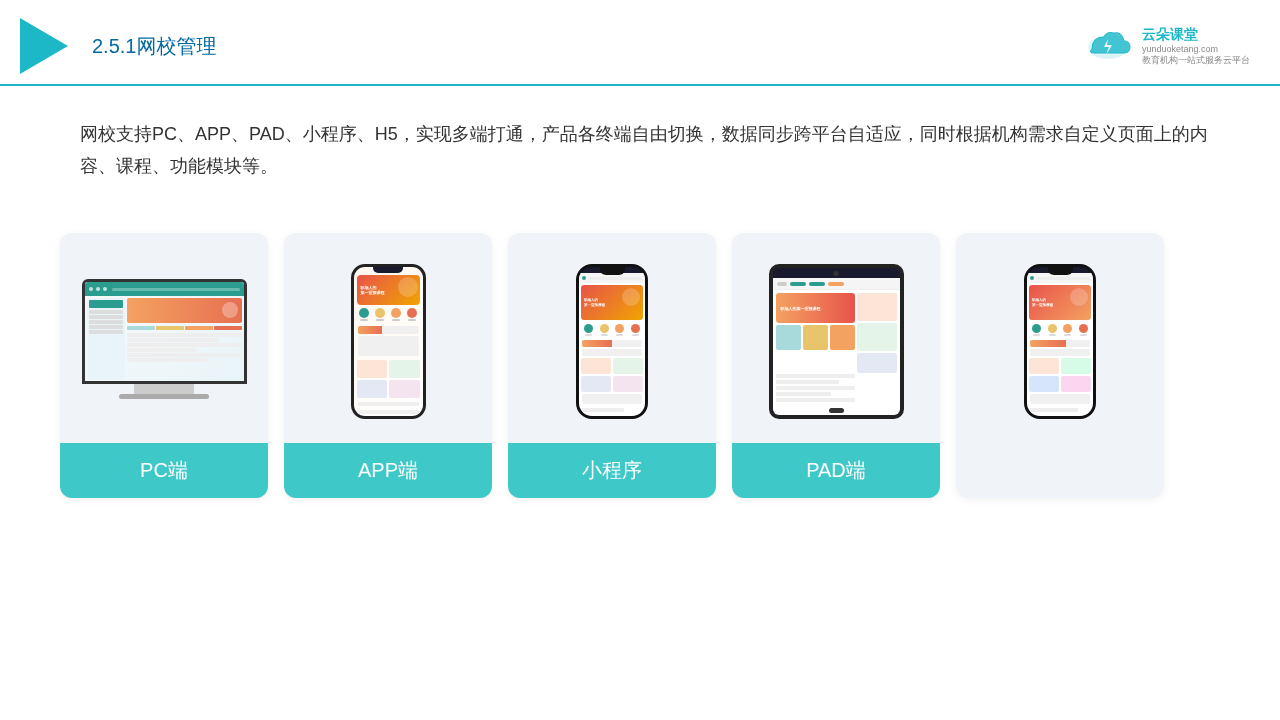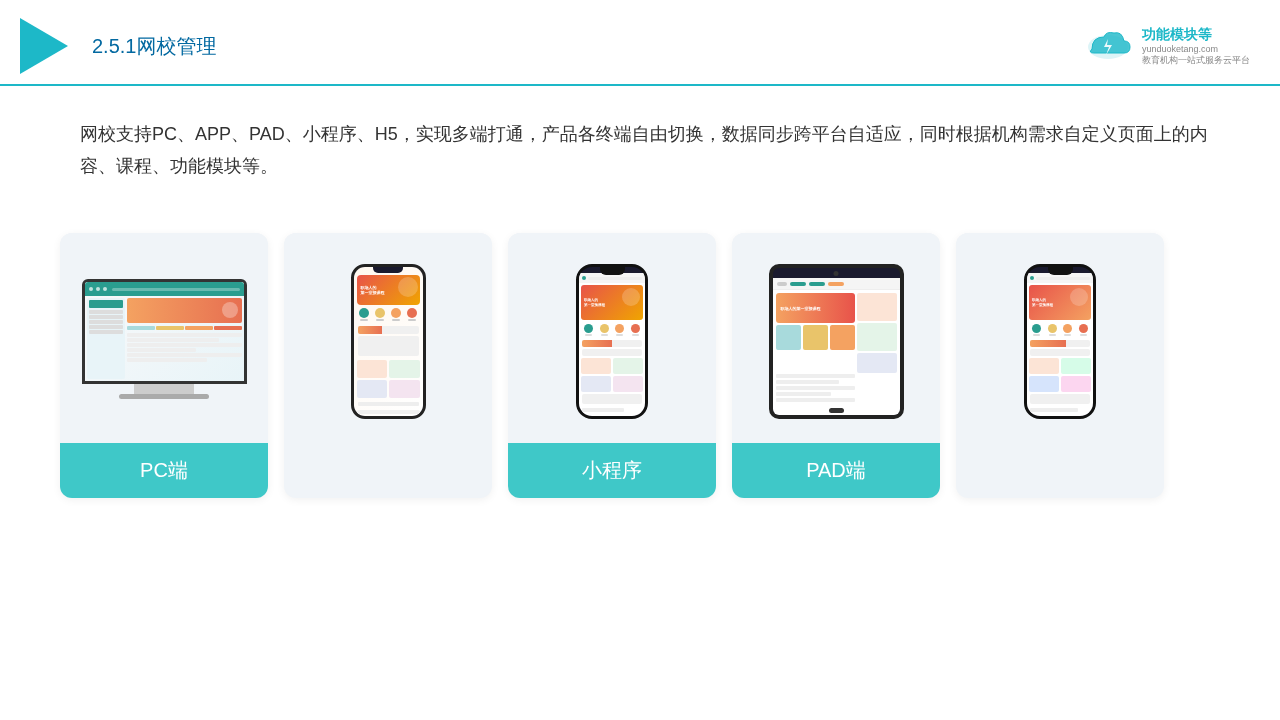--- a/index.html
+++ b/index.html
@@ -583,21 +583,21 @@
       <svg width="52" height="38" viewBox="0 0 52 38" xmlns="http://www.w3.org/2000/svg">
 
         <ellipse cx="26" cy="20" rx="20" ry="12" fill="#1db8c8" opacity="0.15"></ellipse>
         <path d="M10 22 Q10 10 22 10 Q24 4 32 6 Q40 4 42 14 Q48 14 48 20 Q48 26 42 26 L12 26 Q6 26 10 22Z" fill="#1db8c8" opacity="0.8"></path>
         <path d="M10 22 Q10 10 22 10 Q24 4 32 6 Q40 4 42 14 Q48 14 48 20 Q48 26 42 26 L12 26 Q6 26 10 22Z" fill="none" stroke="#1db8c8" stroke-width="1"></path>
 
         <polygon points="26,12 22,20 27,20 24,28 30,18 25,18" fill="#fff" opacity="0.9"></polygon>
       </svg>
     </div>
     <div class="logo-name-area">
-      <span class="logo-cn">功能模块等</span>
+      <span class="logo-cn">云朵课堂</span>
       <span class="logo-en">yunduoketang.com</span>
       <span class="logo-slogan">教育机构一站式服务云平台</span>
     </div>
   </div>
 </div>
 
 <div class="description">
   <p>网校支持PC、APP、PAD、小程序、H5，实现多端打通，产品各终端自由切换，数据同步跨平台自适应，同时根据机构需求自定义页面上的内容、课程、功能模块等。</p>
 </div>
 
@@ -690,20 +690,21 @@
             <div class="phone-mini-card" style="background:#e4e8f4;"></div>
             <div class="phone-mini-card" style="background:#f4e4f0;"></div>
           </div>
           <div style="padding:2px 4px;">
             <div style="height:4px; background:#eee; border-radius:1px;"></div>
           </div>
           <div style="background:#f0f0f0; height:8px; margin:2px 3px; border-radius:2px;"></div>
         </div>
       </div>
     </div>
+    <div class="card-label">APP端</div>
   </div>
 
   <div class="card">
     <div class="card-image-area">
       <div class="small-phone">
         <div class="small-phone-notch"></div>
         <div class="small-phone-screen">
           <div class="sp-header">
             <div class="sp-header-dot"></div>
             <div style="flex:1; height:3px; background:#eee; border-radius:2px;"></div>

